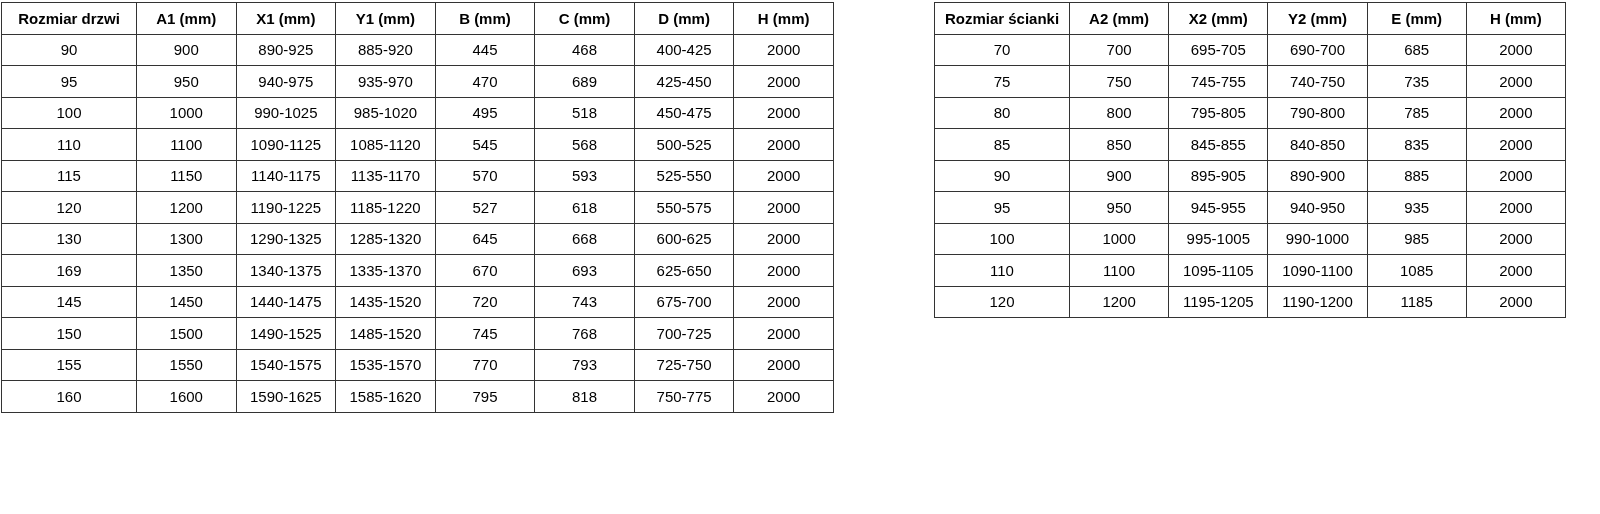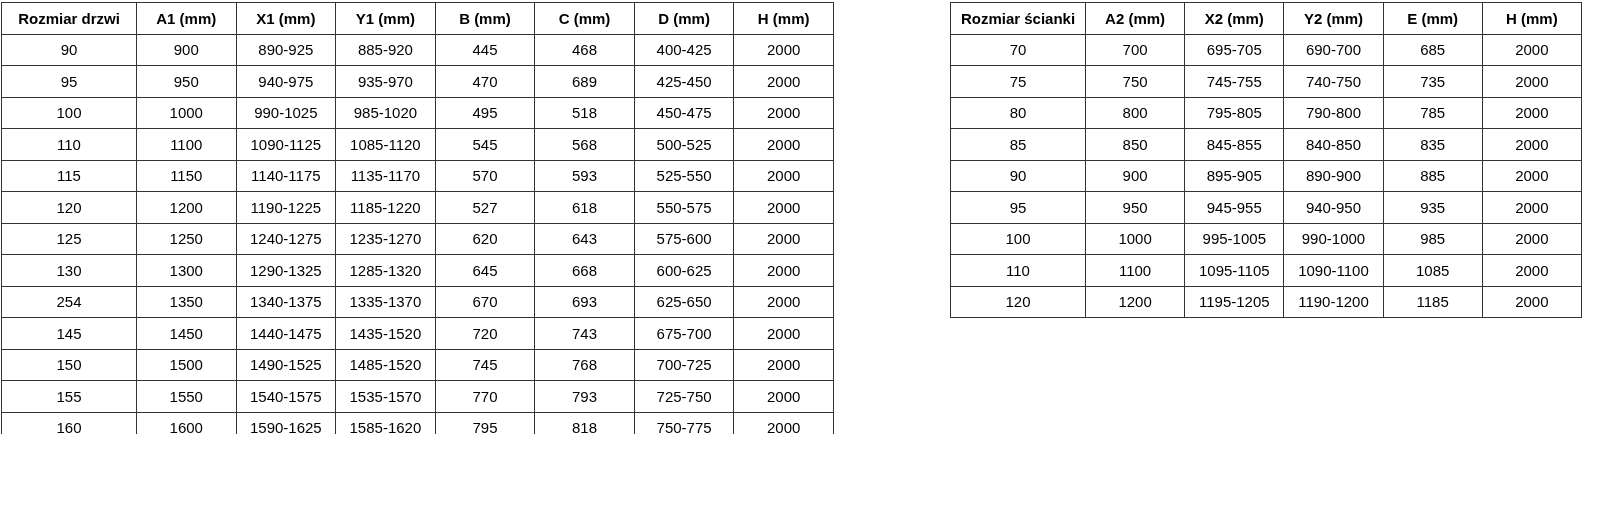--- a/index.html
+++ b/index.html
@@ -40,21 +40,20 @@
   }
   #door-table {
     top: 2px;
     left: 1px;
     width: 833px;
   }
   #wall-table {
     top: 2px;
     left: 934px;
     width: 632px;
-    margin-left: 16px;
   }
   #door-table th:first-child,
   #door-table td:first-child,
   #wall-table th:first-child,
   #wall-table td:first-child {
     width: 130px;
   }
 </style>
 </head>
 <body>
@@ -128,41 +127,31 @@
           <td>120</td>
           <td>1200</td>
           <td>1190-1225</td>
           <td>1185-1220</td>
           <td>527</td>
           <td>618</td>
           <td>550-575</td>
           <td>2000</td>
         </tr>
         <tr>
-          <td>125</td>
-          <td>1250</td>
-          <td>1240-1275</td>
-          <td>1235-1270</td>
-          <td>620</td>
-          <td>643</td>
-          <td>575-600</td>
-          <td>2000</td>
-        </tr>
-        <tr>
           <td>130</td>
           <td>1300</td>
           <td>1290-1325</td>
           <td>1285-1320</td>
           <td>645</td>
           <td>668</td>
           <td>600-625</td>
           <td>2000</td>
         </tr>
         <tr>
-          <td>254</td>
+          <td>169</td>
           <td>1350</td>
           <td>1340-1375</td>
           <td>1335-1370</td>
           <td>670</td>
           <td>693</td>
           <td>625-650</td>
           <td>2000</td>
         </tr>
         <tr>
           <td>145</td>

